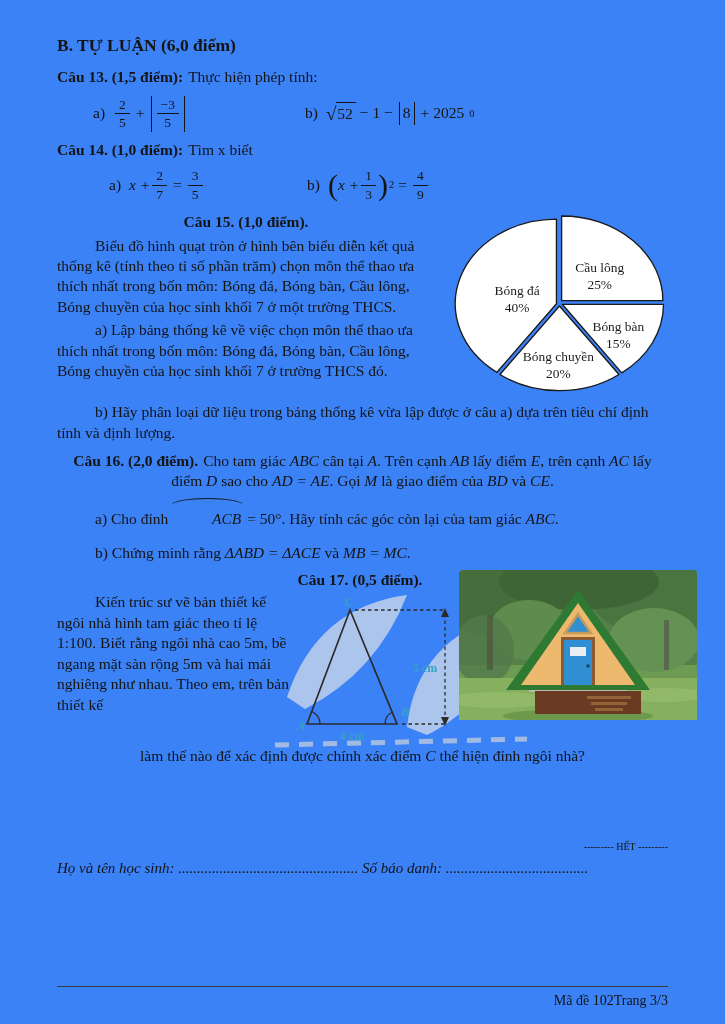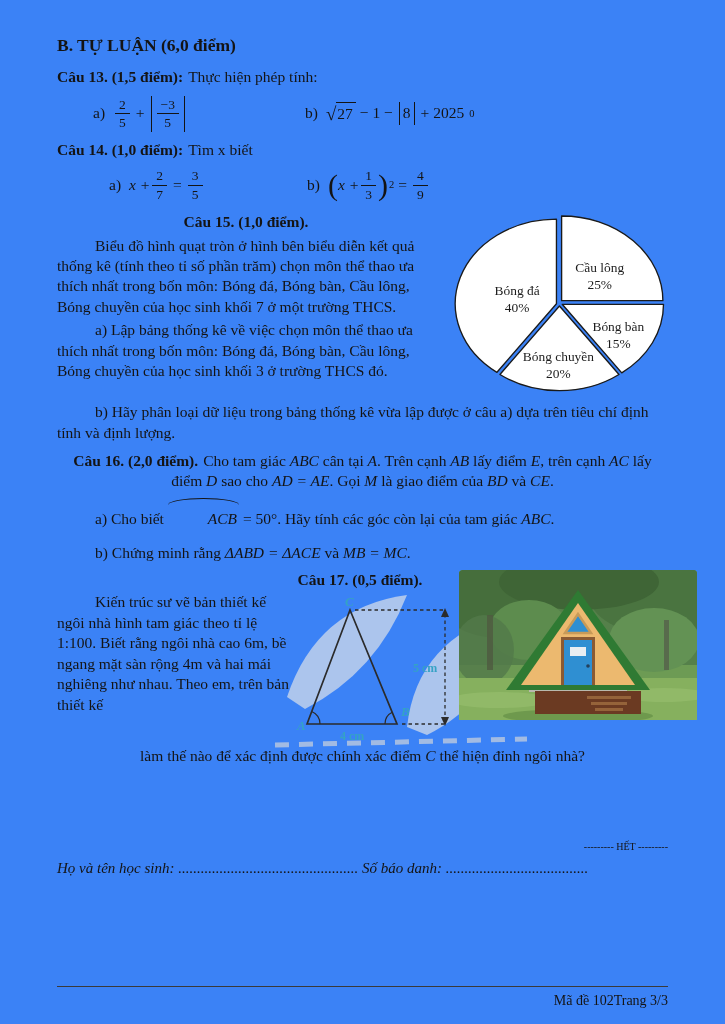--- a/index.html
+++ b/index.html
@@ -73,21 +73,21 @@
       <span class="abs">
           <span class="frac">
             <span class="num">−3</span>
             <span class="den">5</span>
           </span>
         </span>
     </div>
     <div class="mcell">
       <span class="itemlab">b)</span>
       <span class="sqrt-sym">√</span>
-        <span class="rad">27</span>
+        <span class="rad">52</span>
       <span class="op">− 1 −</span>
       <span class="abs">
           <span>8</span>
         </span>
       <span class="op">+ 2025</span>
         <sup class="e">0</sup>
     </div>
   </div>
 
   <div><span class="qlabel">Câu 14. (1,0 điểm):</span><span>Tìm x biết</span></div>
@@ -139,42 +139,42 @@
           <text x="60" y="95">40%</text>
           <text x="158" y="113">Bóng bàn</text>
           <text x="158" y="130">15%</text>
           <text x="100" y="142">Bóng chuyền</text>
           <text x="100" y="159">20%</text>
         </g>
       </svg>
     </div>
     <div class="noindent"><span class="qlabel">Câu 15. (1,0 điểm).</span></div>
     <p class="para">Biểu đồ hình quạt tròn ở hình bên biểu diễn kết quả thống kê (tính theo tỉ số phần trăm) chọn môn thể thao ưa thích nhất trong bốn môn: Bóng đá, Bóng bàn, Cầu lông, Bóng chuyền của học sinh khối 7 ở một trường THCS.</p>
-    <p class="para">a) Lập bảng thống kê về việc chọn môn thể thao ưa thích nhất trong bốn môn: Bóng đá, Bóng bàn, Cầu lông, Bóng chuyền của học sinh khối 3 ở trường THCS đó.</p>
+    <p class="para">a) Lập bảng thống kê về việc chọn môn thể thao ưa thích nhất trong bốn môn: Bóng đá, Bóng bàn, Cầu lông, Bóng chuyền của học sinh khối 7 ở trường THCS đó.</p>
     <p class="para clr">b) Hãy phân loại dữ liệu trong bảng thống kê vừa lập được ở câu a) dựa trên tiêu chí định tính và định lượng.</p>
   </div>
 
   <p class="noindent" style="margin:8px 0 2px 0;"><span class="qlabel">Câu 16. (2,0 điểm).</span><span>Cho tam giác </span><i>ABC</i><span> cân tại </span><i>A</i><span>. Trên cạnh </span><i>AB</i><span> lấy điểm </span><i>E</i><span>, trên cạnh </span><i>AC</i><span> lấy điểm </span><i>D</i><span> sao cho </span><i>AD = AE</i><span>. Gọi </span><i>M</i><span> là giao điểm của </span><i>BD</i><span> và </span><i>CE</i><span>.</span></p>
-  <p class="para" style="margin:9px 0 4px 0;"><span>a) Cho biết </span><span class="arc"><i>ACB</i></span><span> = 50°. Hãy tính các góc còn lại của tam giác </span><i>ABC</i><span>.</span></p>
+  <p class="para" style="margin:9px 0 4px 0;"><span>a) Cho đỉnh </span><span class="arc"><i>ACB</i></span><span> = 50°. Hãy tính các góc còn lại của tam giác </span><i>ABC</i><span>.</span></p>
   <p class="para" style="margin:6px 0 4px 0;"><span>b) Chứng minh rằng </span><i>ΔABD = ΔACE</i><span> và </span><i>MB = MC</i><span>.</span></p>
 
   <div class="noindent" style="margin-top:6px;"><span class="qlabel">Câu 17. (0,5 điểm).</span></div>
   <div class="c17-body">
 
     <div class="wm">
       <svg width="280" height="175" viewBox="0 0 280 175">
         <path d="M30 120 Q60 30 150 18 Q120 95 48 132 Z" fill="#e9e9e9"></path>
         <path d="M150 150 Q160 60 255 35 Q245 120 170 158 Z" fill="#e9e9e9"></path>
         <g stroke="#dadada" stroke-width="5" stroke-dasharray="14 10">
           <line x1="18" y1="168" x2="270" y2="162"></line>
         </g>
       </svg>
     </div>
 
-    <div class="c17-text" style="position:relative;z-index:1;">Kiến trúc sư vẽ bản thiết kế ngôi nhà hình tam giác theo tỉ lệ 1:100. Biết rằng ngôi nhà cao 6m, bề ngang mặt sàn rộng 4m và hai mái nghiêng như nhau. Theo em, trên bản thiết kế</div>
+    <div class="c17-text" style="position:relative;z-index:1;">Kiến trúc sư vẽ bản thiết kế ngôi nhà hình tam giác theo tỉ lệ 1:100. Biết rằng ngôi nhà cao 5m, bề ngang mặt sàn rộng 5m và hai mái nghiêng như nhau. Theo em, trên bản thiết kế</div>
 
     <div class="fig-tri">
       <svg width="200" height="152" viewBox="0 0 200 152">
         <g stroke="#2b2b2b" stroke-width="1.7" fill="none">
           <path d="M14 128 L57 14 L104 128 Z"></path>
         </g>
         <g stroke="#2b2b2b" stroke-width="1.2" fill="none">
           <path d="M27 128 A 13 13 0 0 0 18.7 115.5"></path>
           <path d="M92 128 A 13 13 0 0 1 99.2 116.2"></path>
         </g>

